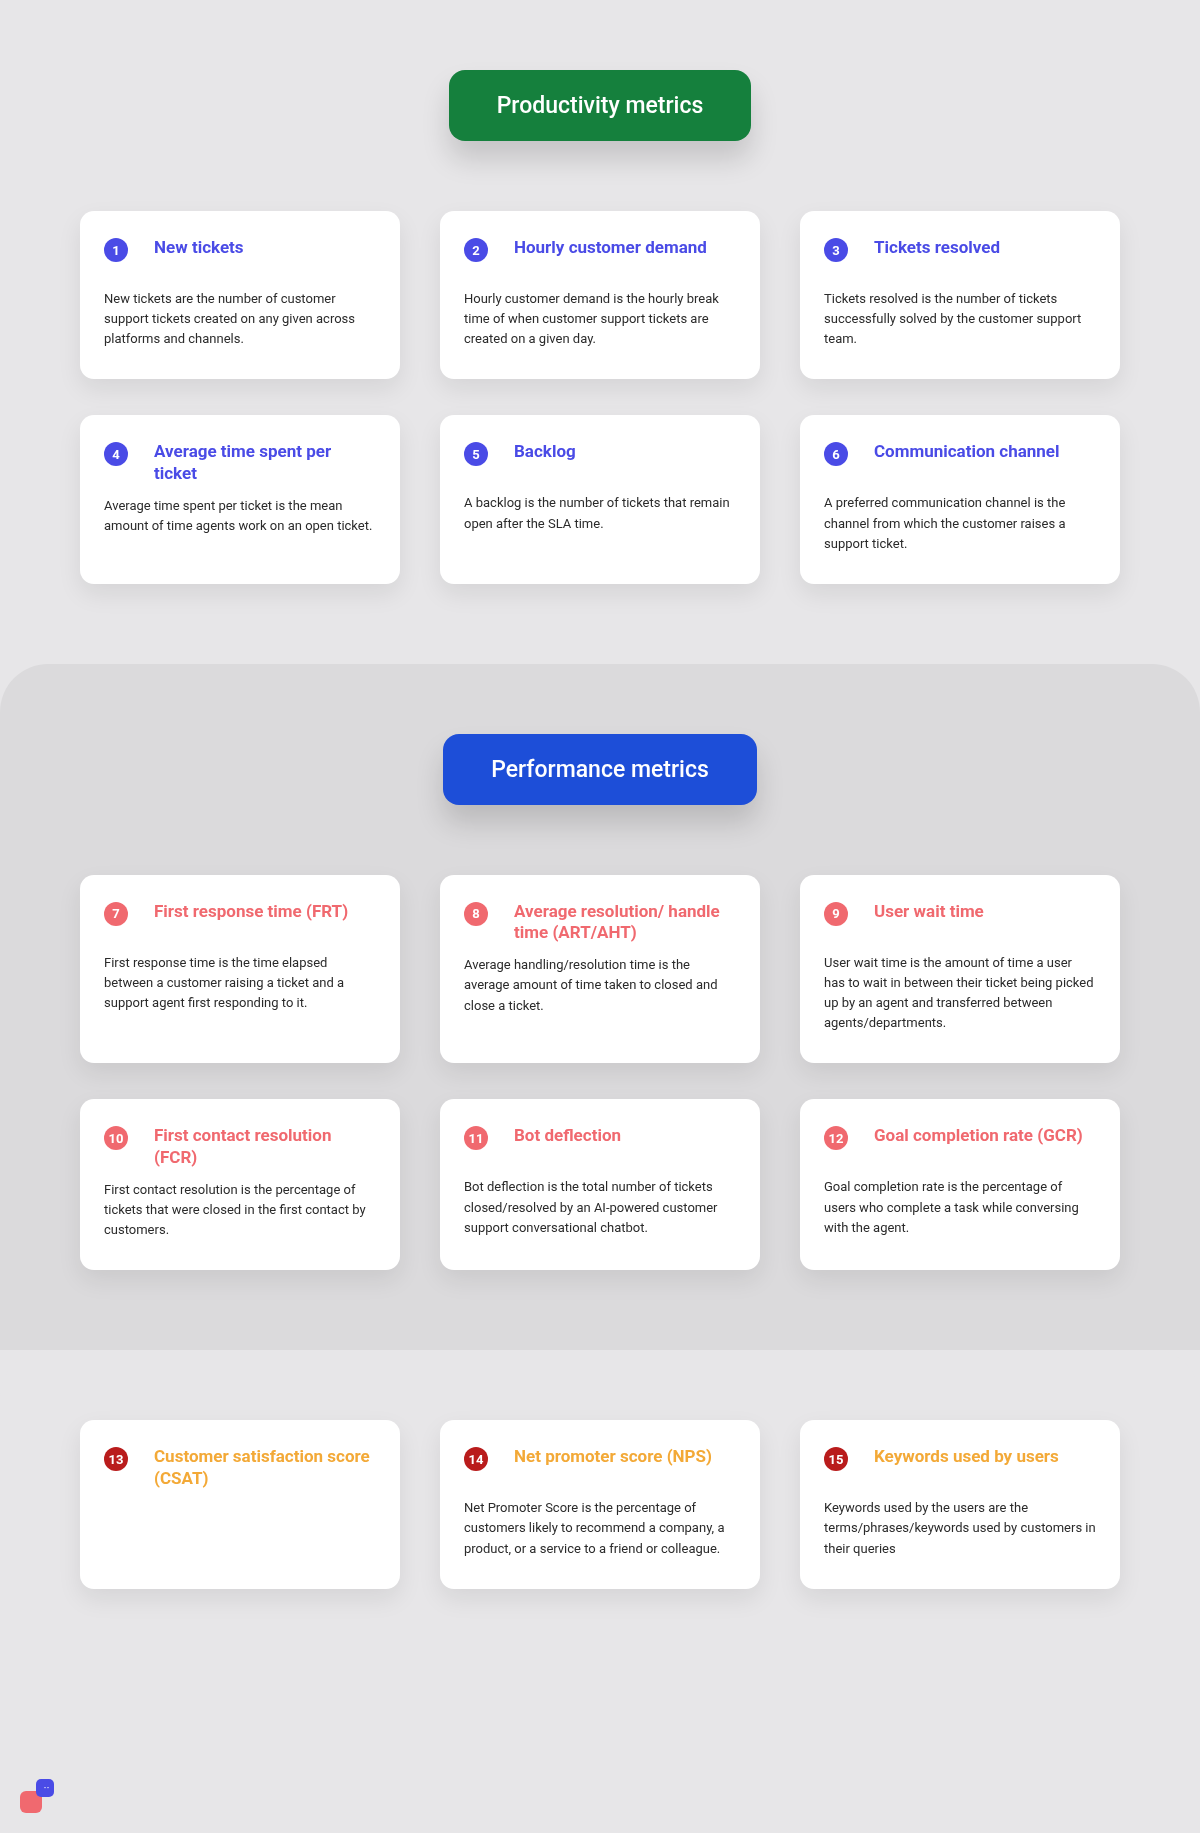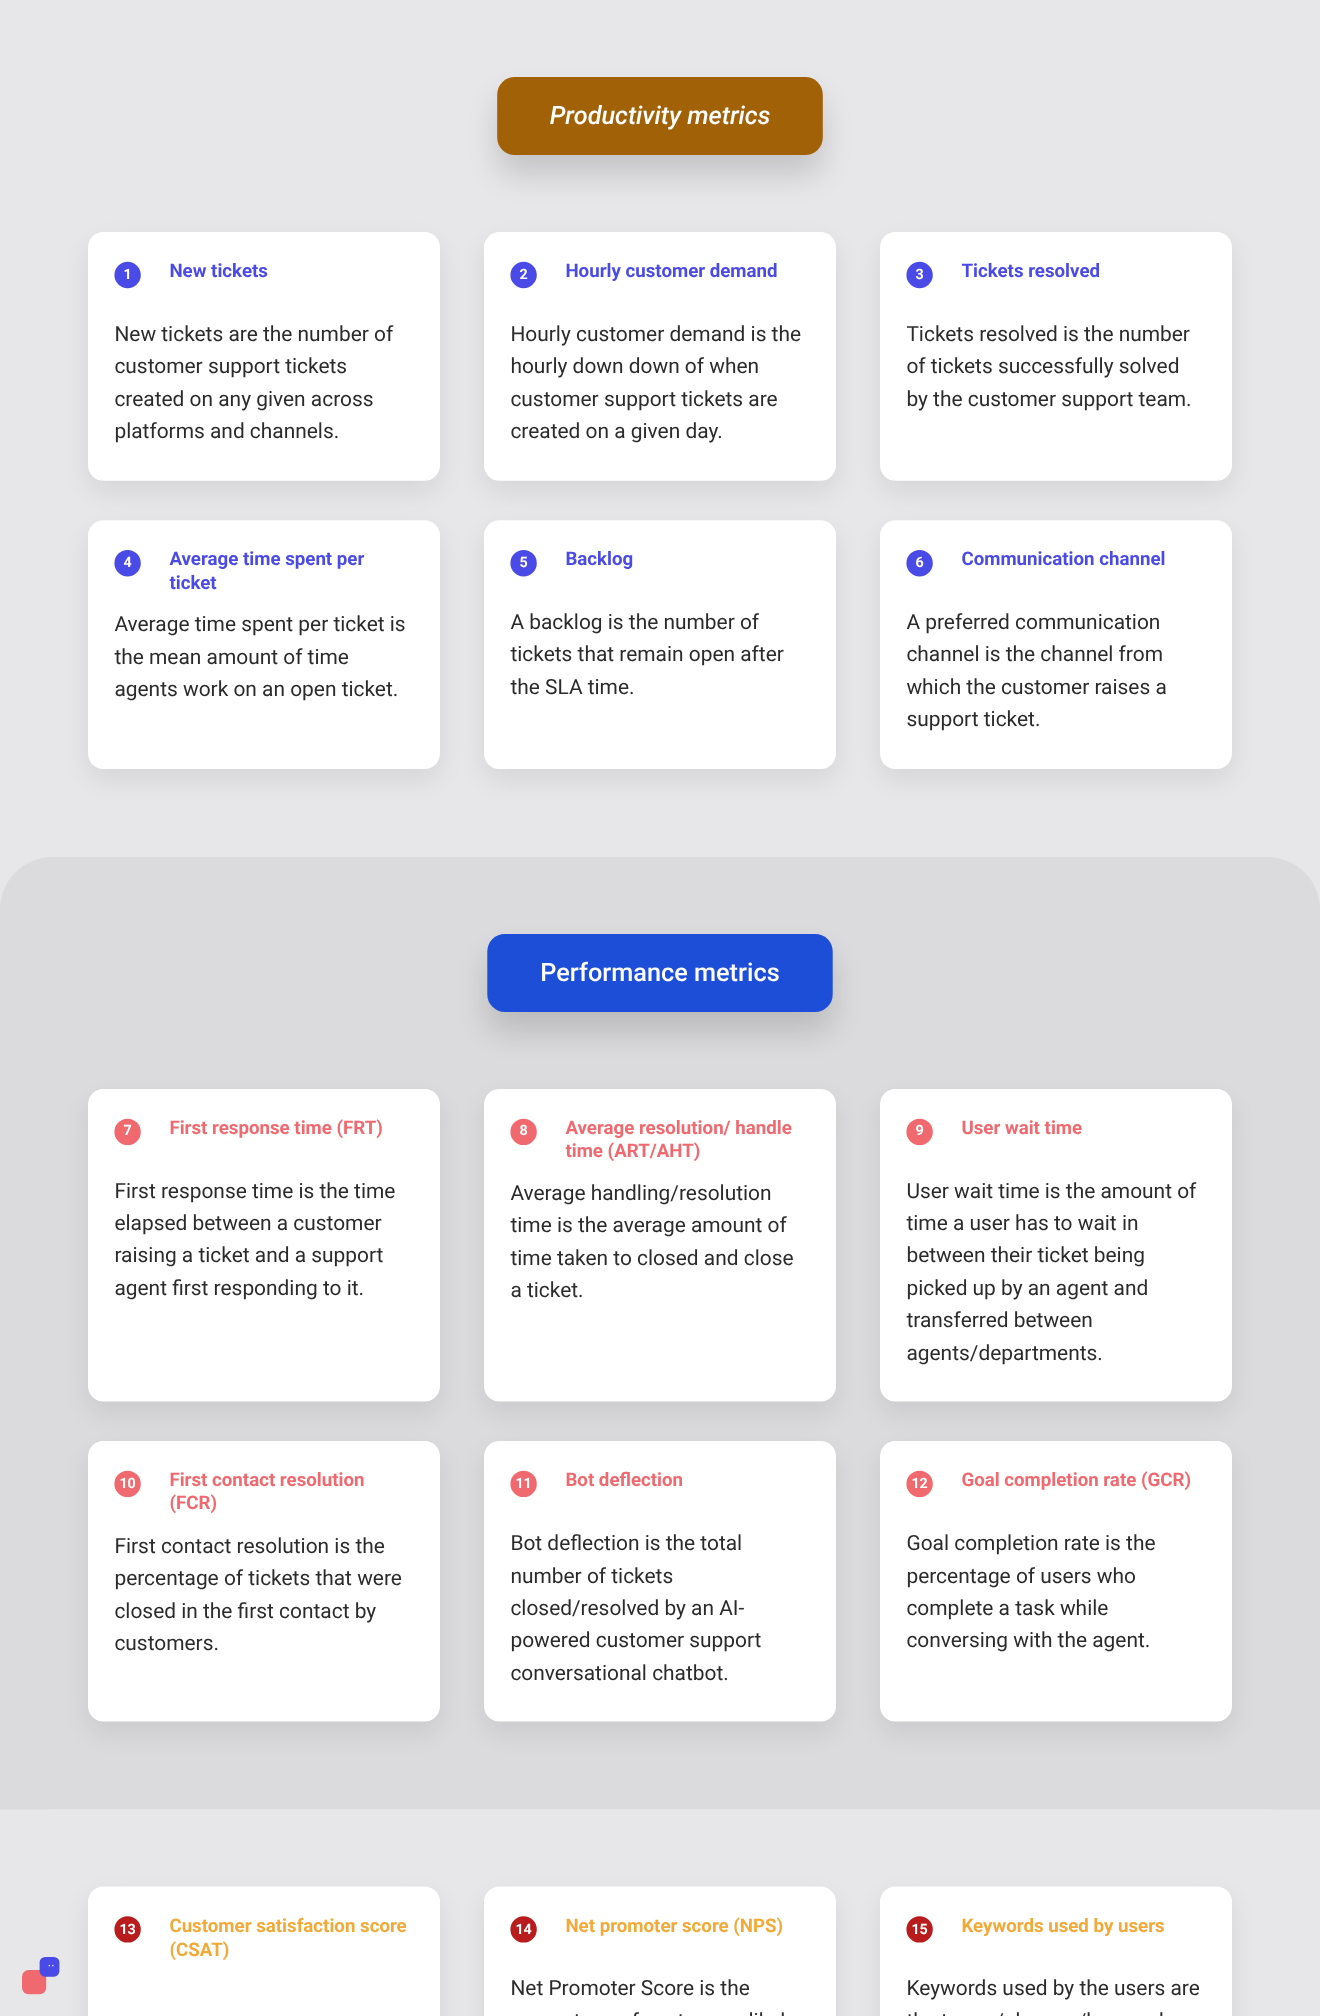--- a/index.html
+++ b/index.html
@@ -23,21 +23,21 @@
     display: block;
     margin: 0 auto 70px;
     border-radius: 16px;
     padding: 22px 48px;
     font-size: 23px;
     font-weight: 500;
     text-align: center;
     width: fit-content;
     box-shadow: 0 18px 28px rgba(0,0,0,0.15);
   }
-  .pill-blue { background: #a16207; color: #fff; font-style: italic; }
+  .pill-blue { background: #15803d; color: #fff; }
   .pill-red { background: #1d4ed8; color: #fff; }
   .pill-yellow { background: #f3a937; color: #1a1a1a; }
   .grid {
     display: grid;
     grid-template-columns: repeat(3, 1fr);
     gap: 36px 40px;
   }
   .card {
     background: #fff;
     border-radius: 14px;
@@ -70,21 +70,21 @@
   .card-title {
     font-size: 17px;
     font-weight: 700;
     line-height: 1.25;
     margin-left: 16px;
   }
   .title-blue { color: #4a4be6; }
   .title-red { color: #f0696f; }
   .title-yellow { color: #f3a937; }
   .card-desc {
-    font-size: 19px;
+    font-size: 13px;
     line-height: 1.55;
     color: #2b2b2b;
   }
   .logo-corner {
     position: fixed;
     bottom: 20px;
     left: 20px;
     width: 34px;
     height: 34px;
   }
@@ -127,21 +127,21 @@
             <div class="badge badge-blue">1</div>
             <div class="card-title title-blue">New tickets</div>
           </div>
           <div class="card-desc">New tickets are the number of customer support tickets created on any given across platforms and channels.</div>
         </div>
         <div class="card">
           <div class="card-head">
             <div class="badge badge-blue">2</div>
             <div class="card-title title-blue">Hourly customer demand</div>
           </div>
-          <div class="card-desc">Hourly customer demand is the hourly down down of when customer support tickets are created on a given day.</div>
+          <div class="card-desc">Hourly customer demand is the hourly break time of when customer support tickets are created on a given day.</div>
         </div>
         <div class="card">
           <div class="card-head">
             <div class="badge badge-blue">3</div>
             <div class="card-title title-blue">Tickets resolved</div>
           </div>
           <div class="card-desc">Tickets resolved is the number of tickets successfully solved by the customer support team.</div>
         </div>
         <div class="card">
           <div class="card-head">

